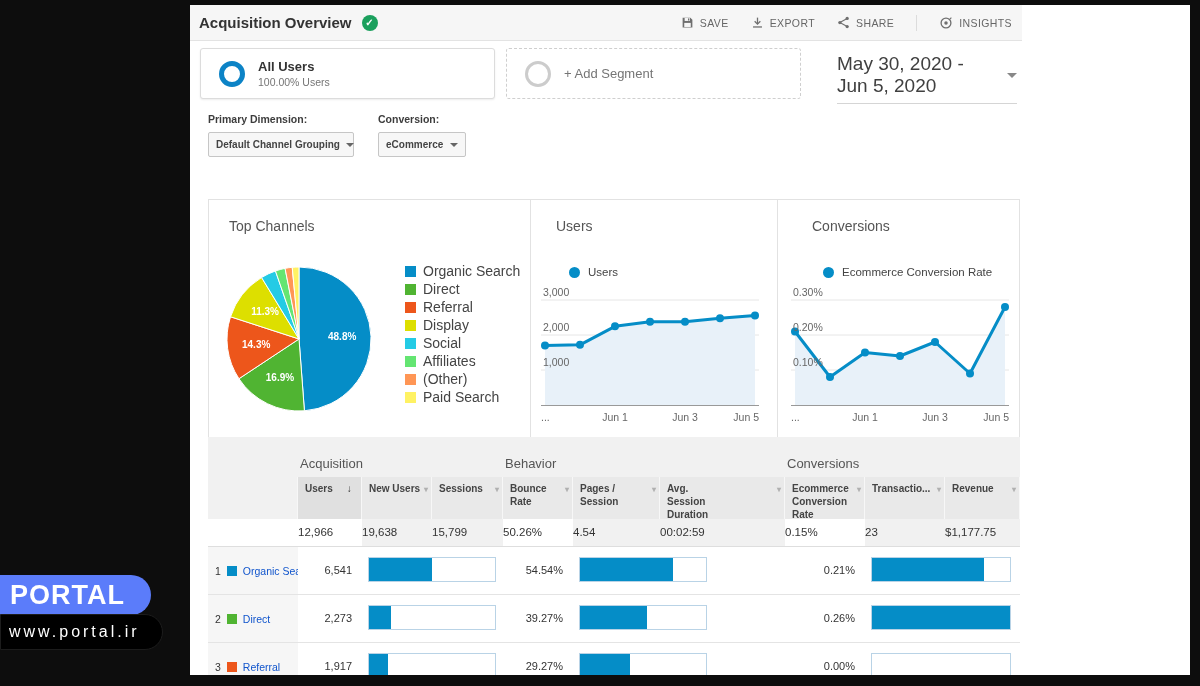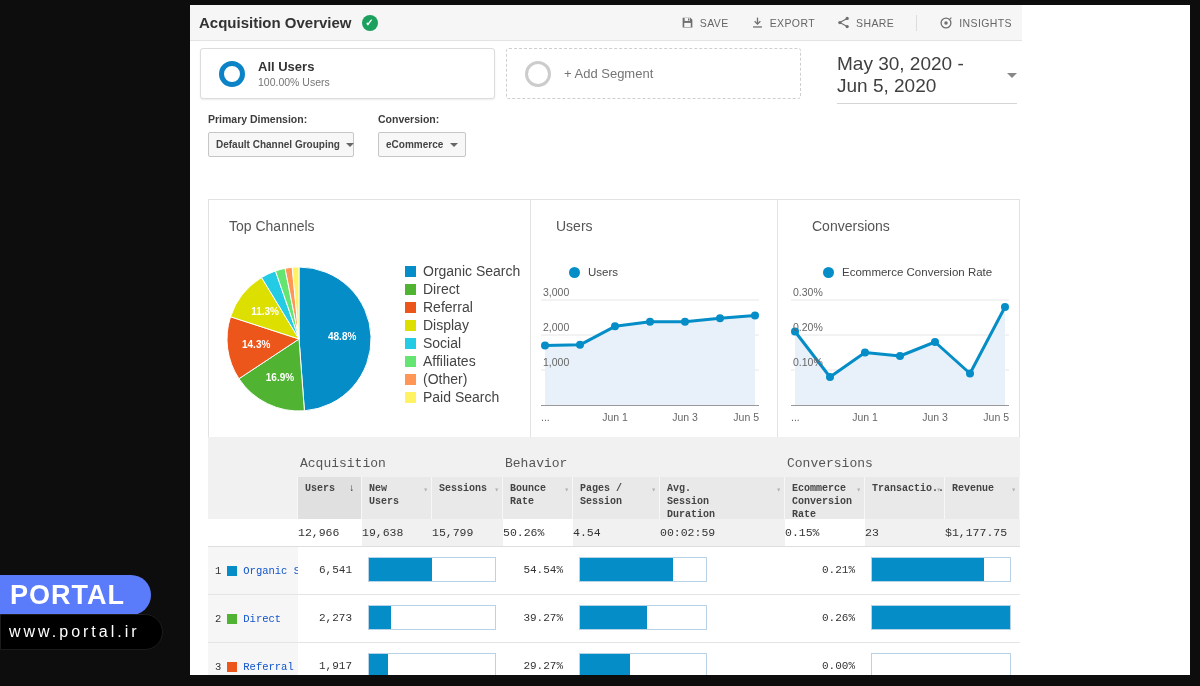--- a/index.html
+++ b/index.html
@@ -67,21 +67,21 @@
   .pie-svg{position:absolute;left:15px;top:64px;}
   .pie-legend{position:absolute;left:196px;top:62px;}
   .pleg-item{display:flex;align-items:center;gap:7px;height:18px;}
   .pleg-sq{width:11px;height:11px;flex:none;}
   .pleg-lab{font-size:14px;color:#444;white-space:nowrap;}
   .line-svg{position:absolute;top:85px;}
   .sec2 .line-svg{left:10px;} .sec3 .line-svg{left:13px;}
 
   
   .tbl{position:absolute;left:18px;top:432px;width:812px;}
-  .trow{display:grid;grid-template-columns:90px 64px 70px 71px 70px 87px 125px 80px 80px 75px;font-family:Liberation Mono, monospace;}
+  .trow{display:grid;grid-template-columns:90px 64px 70px 71px 70px 87px 125px 80px 80px 75px;}
   .grow{height:40px;background:#f1f1f1;}
   .gcell{background:#f1f1f1;display:flex;align-items:flex-end;padding:0 0 6px 2px;
          font-size:13px;color:#555;}
   .hrow{height:42px;}
   .hcell{background:#e9e9e9;border-right:1px solid #f7f7f7;box-sizing:border-box;
          padding:5px 10px 0 7px;font-size:10px;font-weight:bold;color:#444;line-height:1.3;
          position:relative;overflow:hidden;}
   .hcell.sorted{background:#e0e0e0;}
   .hcell .arr{position:absolute;right:3px;top:8px;font-size:8px;color:#b0b0b0;}
   .hcell .sort-ind{color:#333;font-size:10px;margin-left:14px;}

